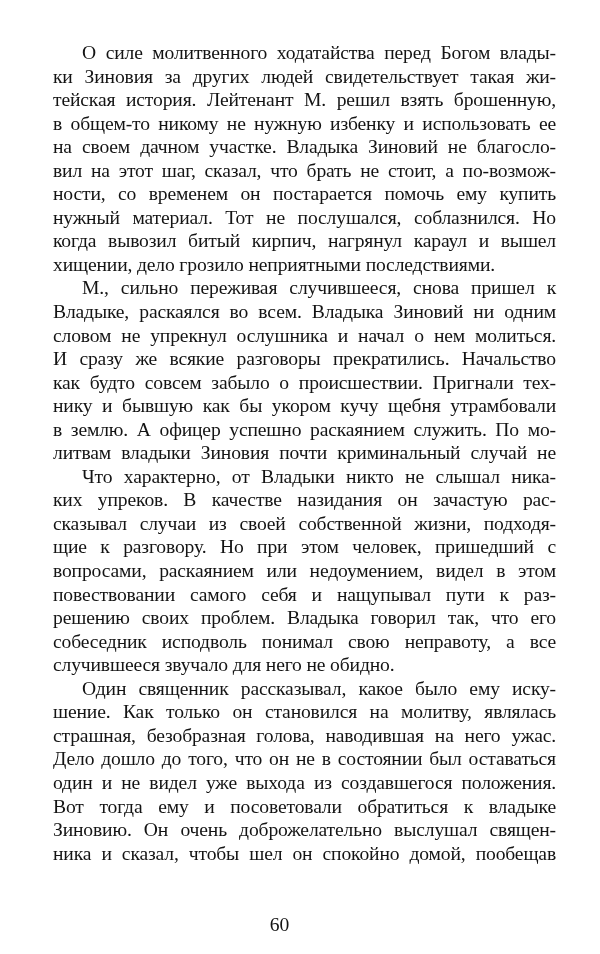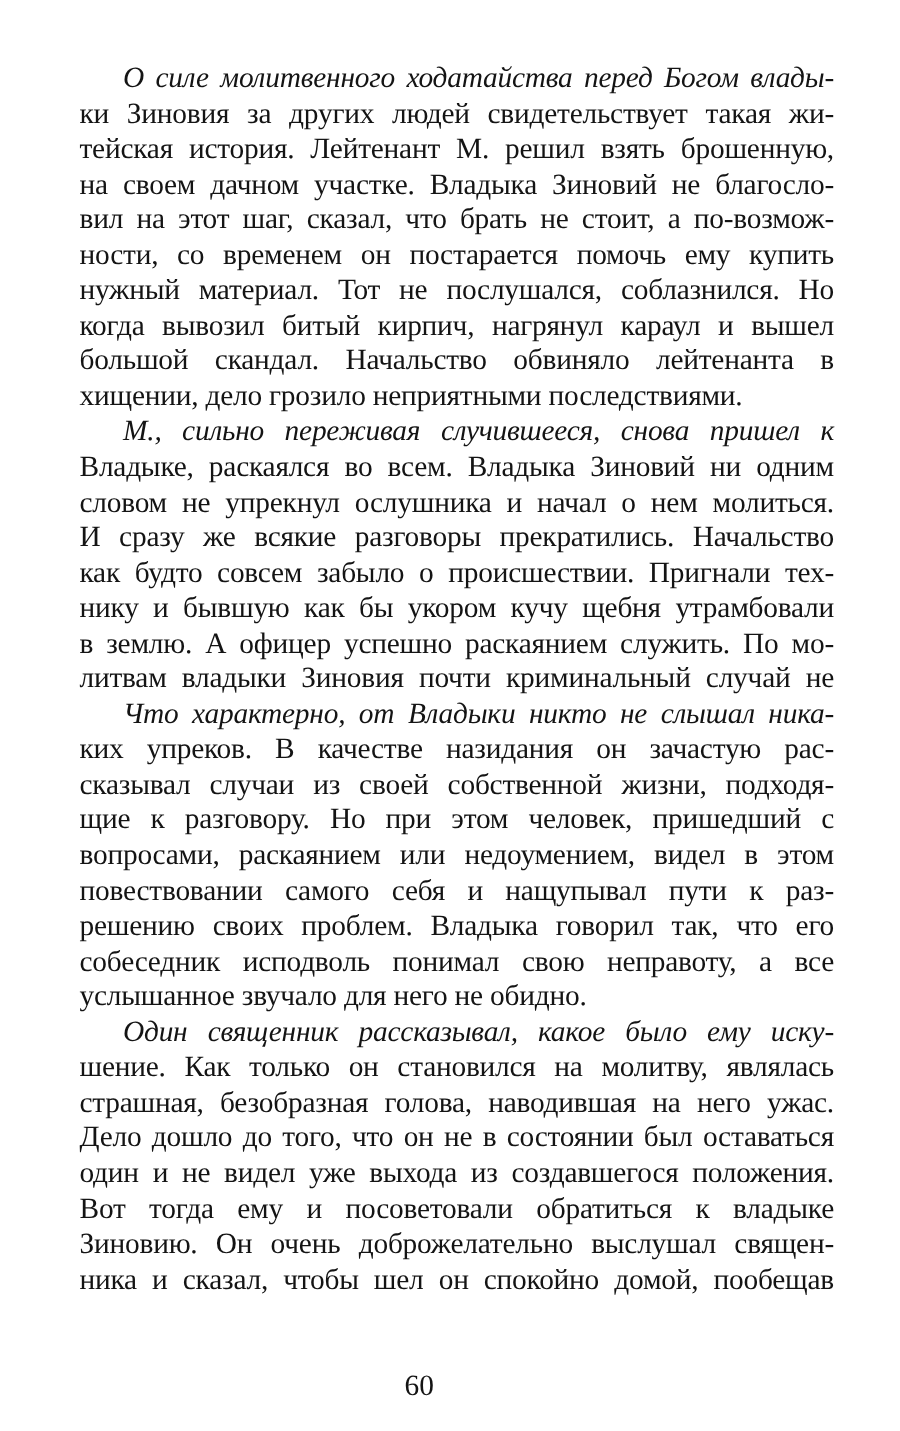--- a/index.html
+++ b/index.html
@@ -26,21 +26,20 @@
       height: 23.55px;
       line-height: 23.55px;
       font-size: 19.6px;
       white-space: nowrap;
       text-align: justify;
       text-align-last: justify;
       letter-spacing: -0.15px;
     }
     .line.indent {
       padding-left: 29px;
-      font-style: italic;
     }
     .line.last {
       text-align-last: left;
     }
     .page-number {
       position: absolute;
       left: 0;
       width: 555px;
       top: 913px;
       text-align: center;
@@ -52,26 +51,26 @@
   </style>
 </head>
 <body>
 
 <div class="page">
 
   <div>
     <span class="line indent">О силе молитвенного ходатайства перед Богом влады-</span>
     <span class="line">ки Зиновия за других людей свидетельствует такая жи-</span>
     <span class="line">тейская история. Лейтенант М. решил взять брошенную,</span>
+    <span class="line">в общем-то никому не нужную избенку и использовать ее</span>
     <span class="line">на своем дачном участке. Владыка Зиновий не благосло-</span>
     <span class="line">вил на этот шаг, сказал, что брать не стоит, а по-возмож-</span>
     <span class="line">ности, со временем он постарается помочь ему купить</span>
     <span class="line">нужный материал. Тот не послушался, соблазнился. Но</span>
     <span class="line">когда вывозил битый кирпич, нагрянул караул и вышел</span>
-    <span class="line">большой скандал. Начальство обвиняло лейтенанта в</span>
     <span class="line last">хищении, дело грозило неприятными последствиями.</span>
   </div>
 
   <div>
     <span class="line indent">М., сильно переживая случившееся, снова пришел к</span>
     <span class="line">Владыке, раскаялся во всем. Владыка Зиновий ни одним</span>
     <span class="line">словом не упрекнул ослушника и начал о нем молиться.</span>
     <span class="line">И сразу же всякие разговоры прекратились. Начальство</span>
     <span class="line">как будто совсем забыло о происшествии. Пригнали тех-</span>
     <span class="line">нику и бывшую как бы укором кучу щебня утрамбовали</span>
@@ -81,21 +80,21 @@
 
   <div>
     <span class="line indent">Что характерно, от Владыки никто не слышал ника-</span>
     <span class="line">ких упреков. В качестве назидания он зачастую рас-</span>
     <span class="line">сказывал случаи из своей собственной жизни, подходя-</span>
     <span class="line">щие к разговору. Но при этом человек, пришедший с</span>
     <span class="line">вопросами, раскаянием или недоумением, видел в этом</span>
     <span class="line">повествовании самого себя и нащупывал пути к раз-</span>
     <span class="line">решению своих проблем. Владыка говорил так, что его</span>
     <span class="line">собеседник исподволь понимал свою неправоту, а все</span>
-    <span class="line last">услышанное звучало для него не обидно.</span>
+    <span class="line last">случившееся звучало для него не обидно.</span>
   </div>
 
   <div>
     <span class="line indent">Один священник рассказывал, какое было ему иску-</span>
     <span class="line">шение. Как только он становился на молитву, являлась</span>
     <span class="line">страшная, безобразная голова, наводившая на него ужас.</span>
     <span class="line">Дело дошло до того, что он не в состоянии был оставаться</span>
     <span class="line">один и не видел уже выхода из создавшегося положения.</span>
     <span class="line">Вот тогда ему и посоветовали обратиться к владыке</span>
     <span class="line">Зиновию. Он очень доброжелательно выслушал священ-</span>

